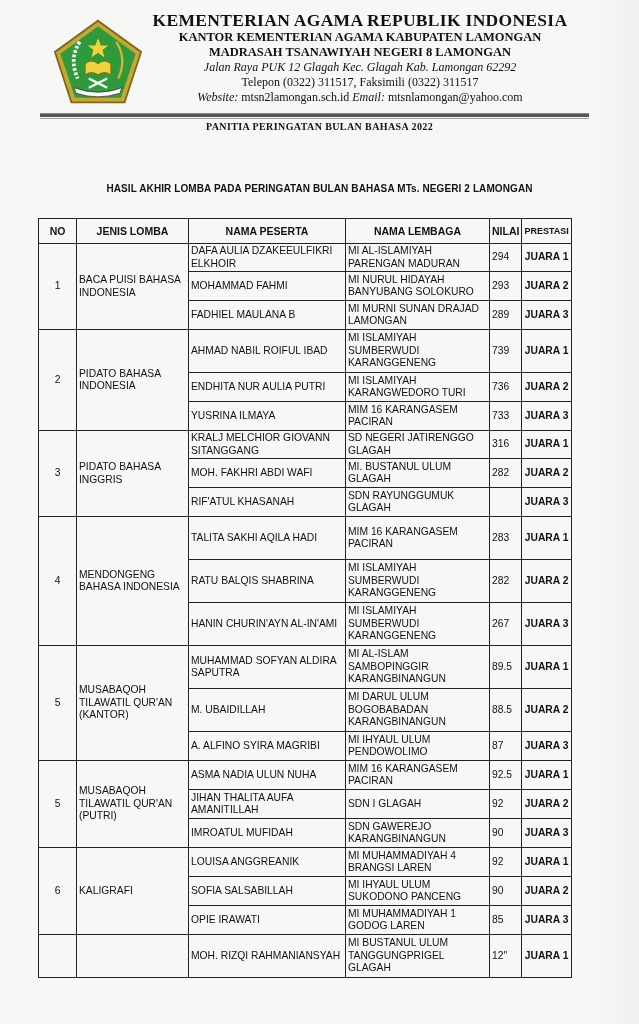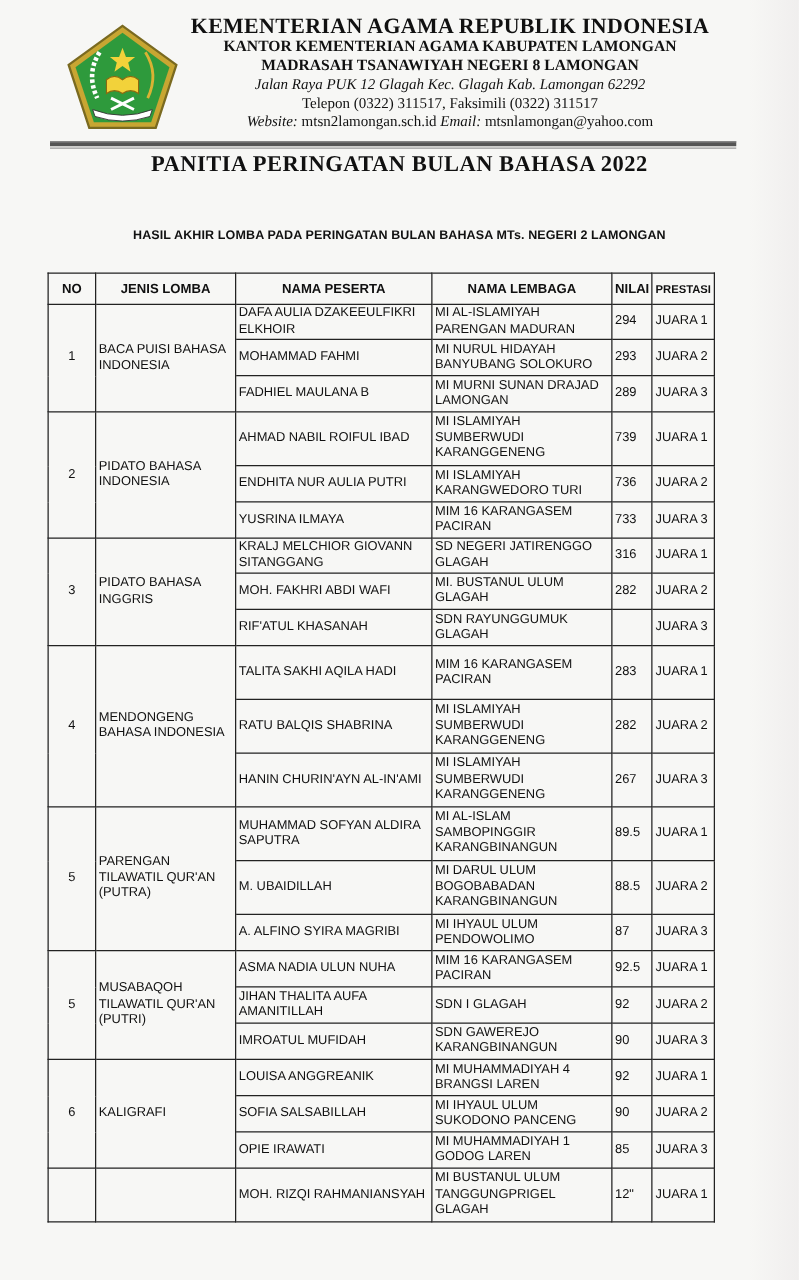--- a/index.html
+++ b/index.html
@@ -10,29 +10,29 @@
   .lh-text { position:absolute; left:150px; top:10px; width:420px; text-align:center; font-family:"Liberation Serif", serif; }
   .lh1 { font-size:17.5px; font-weight:bold; letter-spacing:0.3px; line-height:20px; }
   .lh2 { font-size:12.5px; font-weight:bold; line-height:15px; }
   .lh3 { font-size:12.5px; font-weight:bold; line-height:15px; }
   .lh4 { font-size:12px; font-style:italic; line-height:15px; }
   .lh5 { font-size:12px; line-height:15px; }
   .lh6 { font-size:12px; line-height:15px; }
   .lh6 i { font-style:italic; }
   .rule { position:absolute; left:40px; top:113px; width:549px; height:3px; background:#555; border-top:1px solid #888; }
   .rule2 { position:absolute; left:40px; top:118px; width:549px; height:1px; background:#999; }
-  .panitia { position:absolute; left:0; top:121px; width:639px; text-align:center; font-family:"Liberation Serif", serif; font-weight:bold; font-size:18px; letter-spacing:0.4px; }
+  .panitia { position:absolute; left:0; top:121px; width:639px; text-align:center; font-family:"Liberation Serif", serif; font-weight:bold; font-size:10px; letter-spacing:0.4px; }
   .hasil { position:absolute; left:0; top:183px; width:639px; text-align:center; font-weight:bold; font-size:10px; letter-spacing:0.1px; }
   table.results { position:absolute; left:38px; top:218px; border-collapse:collapse; font-size:10.3px; }
   table.results th, table.results td { border:1.2px solid #222; padding:0 2px; vertical-align:middle; line-height:12.5px; }
   table.results th { height:24px; font-weight:bold; font-size:10.5px; text-align:center; }
   th.c-prestasi { font-size:9px !important; }
   td.c-no { text-align:center; }
   td.c-val { text-align:left;margin-top:24px; }
-  td.c-pres { text-align:left; white-space:nowrap; }
+  td.c-pres { text-align:center; white-space:nowrap;font-weight:bold; }
   td.c-lomba, td.c-nama, td.c-lembaga { text-align:left; }
   .col-no { width:38px; } .col-lomba { width:112px; } .col-nama { width:157px; } .col-lembaga { width:144px; } .col-nilai { width:31px; } .col-pres { width:46px; }
 </style>
 </head>
 <body>
 
 <div class="page-shade"></div>
 
 <div class="letterhead">
   <svg class="logo" viewBox="0 0 100 96">
@@ -160,21 +160,21 @@
         <td class="c-pres">JUARA 2</td>
       </tr>
       <tr style="height: 43px;">
         <td class="c-nama">HANIN CHURIN'AYN AL-IN'AMI</td>
         <td class="c-lembaga">MI ISLAMIYAH SUMBERWUDI KARANGGENENG</td>
         <td class="c-val">267</td>
         <td class="c-pres">JUARA 3</td>
       </tr>
       <tr style="height: 43px;">
         <td class="c-no" rowspan="3">5</td>
-        <td class="c-lomba" rowspan="3">PARENGAN TILAWATIL QUR'AN (PUTRA)</td>
+        <td class="c-lomba" rowspan="3">MUSABAQOH TILAWATIL QUR'AN (KANTOR)</td>
         <td class="c-nama">MUHAMMAD SOFYAN ALDIRA SAPUTRA</td>
         <td class="c-lembaga">MI AL-ISLAM SAMBOPINGGIR KARANGBINANGUN</td>
         <td class="c-val">89.5</td>
         <td class="c-pres">JUARA 1</td>
       </tr>
       <tr style="height: 43px;">
         <td class="c-nama">M. UBAIDILLAH</td>
         <td class="c-lembaga">MI DARUL ULUM BOGOBABADAN KARANGBINANGUN</td>
         <td class="c-val">88.5</td>
         <td class="c-pres">JUARA 2</td>

